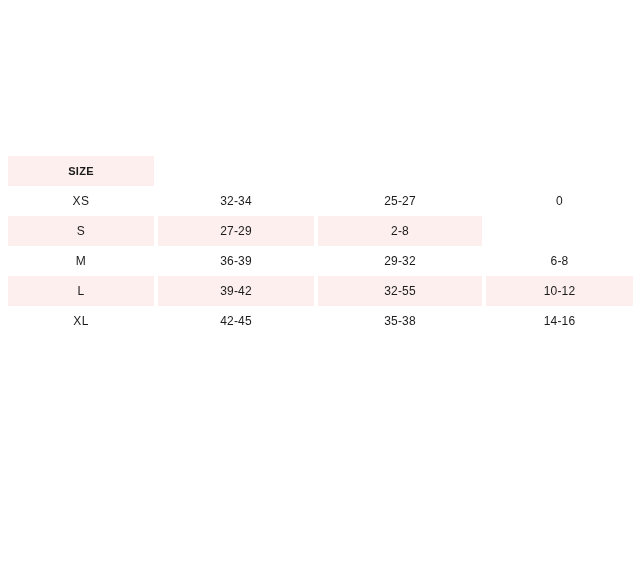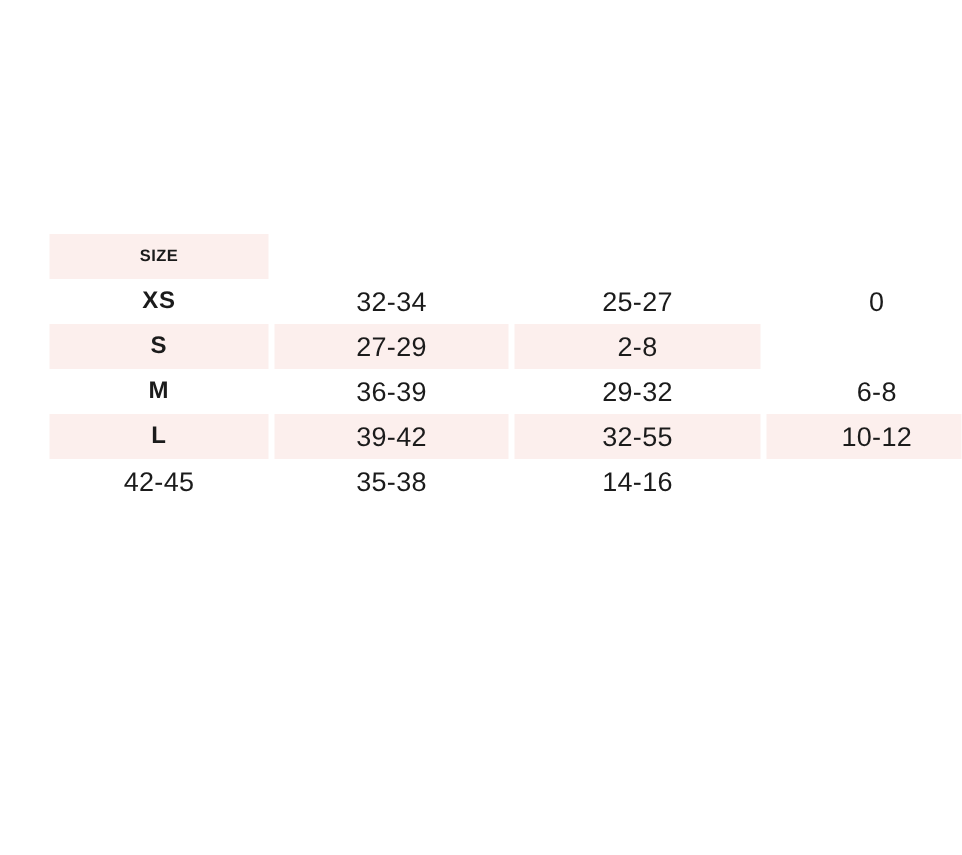--- a/index.html
+++ b/index.html
@@ -15,43 +15,42 @@
     position: absolute;
     left: 8px;
     top: 156px;
     width: 625px;
   }
   .row {
     display: grid;
     grid-template-columns: 146px 156px 164px 147px;
     column-gap: 4px;
     height: 30px;
-    margin-left: 25px;
   }
   .cell {
     display: flex;
     align-items: center;
     justify-content: center;
     color: #1b1b1b;
     background: transparent;
   }
   .row.pink .cell { background: #fcefed; }
   .header-cell {
     font-size: 11px;
     font-weight: bold;
     letter-spacing: 0.3px;
     white-space: nowrap;
   }
   .size-cell {
-    font-size: 16px;
-    font-weight: bold;
+    font-size: 12px;
+    font-weight: normal;
     letter-spacing: 0.5px;
   }
   .value-cell {
-    font-size: 18px;
+    font-size: 12px;
     letter-spacing: 0.2px;
   }
 </style>
 </head>
 <body>
 
 <div class="size-chart">
 
   <div class="row pink">
     <div class="cell header-cell">SIZE</div>
@@ -78,18 +77,19 @@
   </div>
 
   <div class="row pink">
     <div class="cell size-cell">L</div>
     <div class="cell value-cell">39-42</div>
     <div class="cell value-cell">32-55</div>
     <div class="cell value-cell">10-12</div>
   </div>
 
   <div class="row">
+    <div class="cell size-cell">XL</div>
     <div class="cell value-cell">42-45</div>
     <div class="cell value-cell">35-38</div>
     <div class="cell value-cell">14-16</div>
   </div>
 
 </div>
 
 </body></html>

